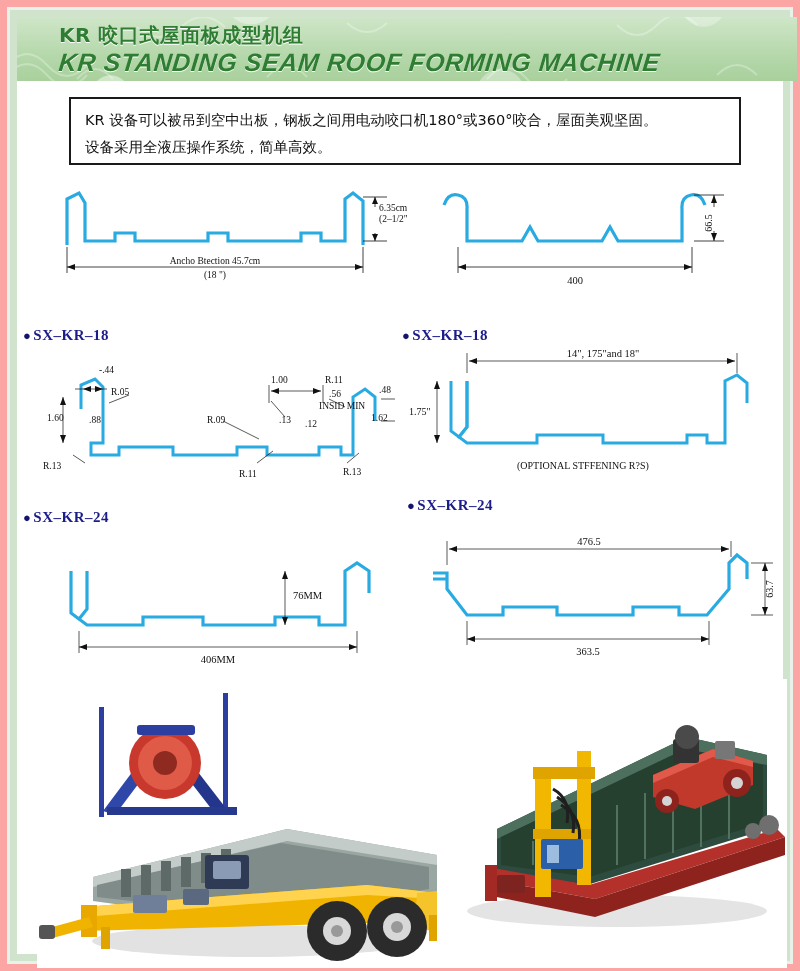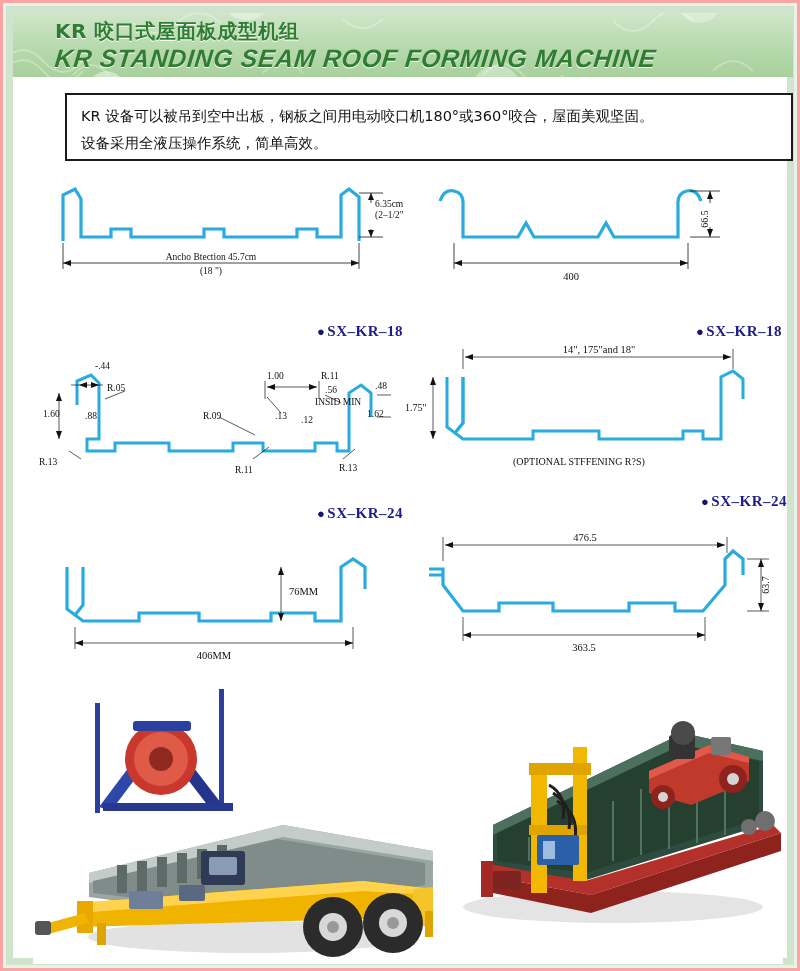--- a/index.html
+++ b/index.html
@@ -5,21 +5,21 @@
   html,body{margin:0;padding:0;}
   body{
     width:800px;height:971px;
     background:#ffffff;
     font-family:"Liberation Sans", sans-serif;
     overflow:hidden;
     position:relative;
   }
   .page{
     position:absolute;inset:0;
-    border:3px solid #fca5a5;
+    border:7px solid #fca5a5;
     box-sizing:border-box;
     background:#bef264;
   }
   
   .frame{
     position:absolute;
     left:0;top:0;right:0;bottom:0;
     box-sizing:border-box;
     border:10px solid #cfe3cd;
     background:linear-gradient(180deg,#ffffff 0%,#ffffff 100%);
@@ -55,21 +55,21 @@
     position:absolute;left:42px;top:31px;
     font-size:25px;font-weight:bold;color:#2f7d32;
     letter-spacing:.6px;
     font-family:"Liberation Sans", sans-serif;
     text-shadow:0 1px 0 #ffffff;
     font-style:italic;
     transform:skewX(-6deg);
   }
   
   .desc-box{
-    position:absolute;left:62px;top:90px;width:728px;height:68px;
+    position:absolute;left:62px;top:90px;width:672px;height:68px;
     border:2px solid #1a1a1a;
     box-sizing:border-box;
     background:#ffffff;
   }
   .desc-line{
     position:absolute;left:14px;
     font-size:14.5px;color:#111;
     font-family:"DejaVu Sans", sans-serif;
     white-space:nowrap;
   }
@@ -82,21 +82,21 @@
   }
   .cell{
     position:absolute;
     width:384px;height:170px;
   }
   .cell .draw{
     position:absolute;left:0;top:0;width:384px;height:140px;
   }
   .caption{
     position:absolute;bottom:3px;left:0;width:384px;
-    text-align:right;
+    text-align:left;
     font-size:15px;font-weight:bold;color:#1c1c8a;
     font-family:"Liberation Serif", serif;
     letter-spacing:.5px;
   }
   .caption .bullet{color:#14146e;font-size:13px;margin-right:2px;}
   svg text{font-family:"Liberation Serif", serif;fill:#111;}
 
   
   .photos{
     position:absolute;left:10px;top:672px;width:780px;height:289px;

